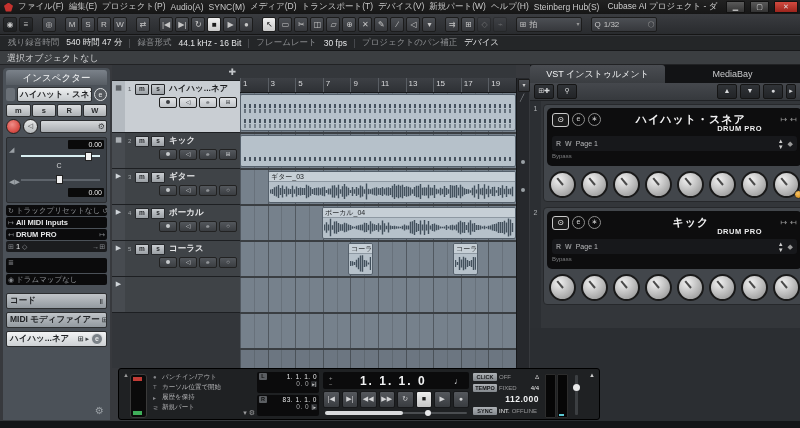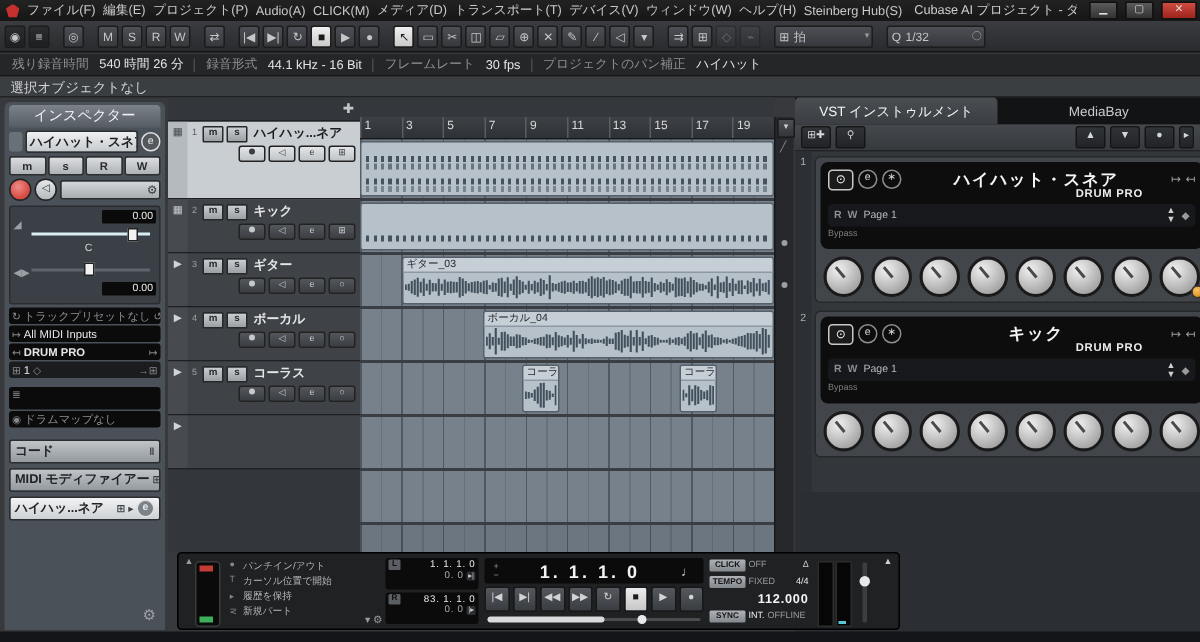--- a/index.html
+++ b/index.html
@@ -218,25 +218,25 @@
 <body>
 
 <div id="app">
 
   <div class="abs titlebar">
     <span class="appicon"></span>
     <span class="menu">ファイル(F)</span>
     <span class="menu">編集(E)</span>
     <span class="menu">プロジェクト(P)</span>
     <span class="menu">Audio(A)</span>
-    <span class="menu">CLICK(M)</span>
+    <span class="menu">SYNC(M)</span>
     <span class="menu">メディア(D)</span>
     <span class="menu">トランスポート(T)</span>
     <span class="menu">デバイス(V)</span>
-    <span class="menu">ウィンドウ(W)</span>
+    <span class="menu">新規パート(W)</span>
     <span class="menu">ヘルプ(H)</span>
     <span class="menu">Steinberg Hub(S)</span>
     <span class="wintitle">Cubase AI プロジェクト - ダコタハウスで会いましょう</span>
     <span class="winbtn">▁</span>
     <span class="winbtn">▢</span>
     <span class="winbtn close">✕</span>
   </div>
 
   <div class="abs toolbar">
     <span class="tb dark">◉</span>
@@ -283,30 +283,30 @@
     <span class="tbgap"></span>
     <span class="tb dd">
       <span>Q</span>
       <span>1/32</span>
       <span class="cara">◯</span>
     </span>
   </div>
 
   <div class="abs statusbar">
     <span class="st-label">残り録音時間</span>
-    <span class="st-value">540 時間 26 分</span>
+    <span class="st-value">540 時間 47 分</span>
     <span class="st-sep"></span>
     <span class="st-label">録音形式</span>
     <span class="st-value">44.1 kHz - 16 Bit</span>
     <span class="st-sep"></span>
     <span class="st-label">フレームレート</span>
     <span class="st-value">30 fps</span>
     <span class="st-sep"></span>
     <span class="st-label">プロジェクトのパン補正</span>
-    <span class="st-value">ハイハット</span>
+    <span class="st-value">デバイス</span>
   </div>
 
   <div class="abs infoline">選択オブジェクトなし</div>
 
   <div class="abs inspector">
     <div class="insp-h">インスペクター</div>
     <div class="insp-name">
       <span class="numb"></span>
       <span class="field">ハイハット・スネア</span>
       <span class="ecirc">e</span>
@@ -335,21 +335,21 @@
       <span class="shandle" style="left:49%;top:37px;"></span>
       <span class="vbox" style="right:2px;top:50px;">0.00</span>
     </div>
     <div class="blkrow mt">
       <span class="ic">↻</span>
       <span class="muted">トラックプリセットなし</span>
       <span class="right">↺</span>
     </div>
     <div class="blkrow">
       <span class="ic">↦</span>
-      <span style="font-weight:normal;">All MIDI Inputs</span>
+      <span style="font-weight:bold;">All MIDI Inputs</span>
     </div>
     <div class="blkrow">
       <span class="ic">↤</span>
       <span style="font-weight:bold;">DRUM PRO</span>
       <span class="right">↦</span>
     </div>
     <div class="blkrow" style="background:#1b1c1e;">
       <span class="ic">⊞</span>
       <span>1</span>
       <span class="ic">◇</span>

